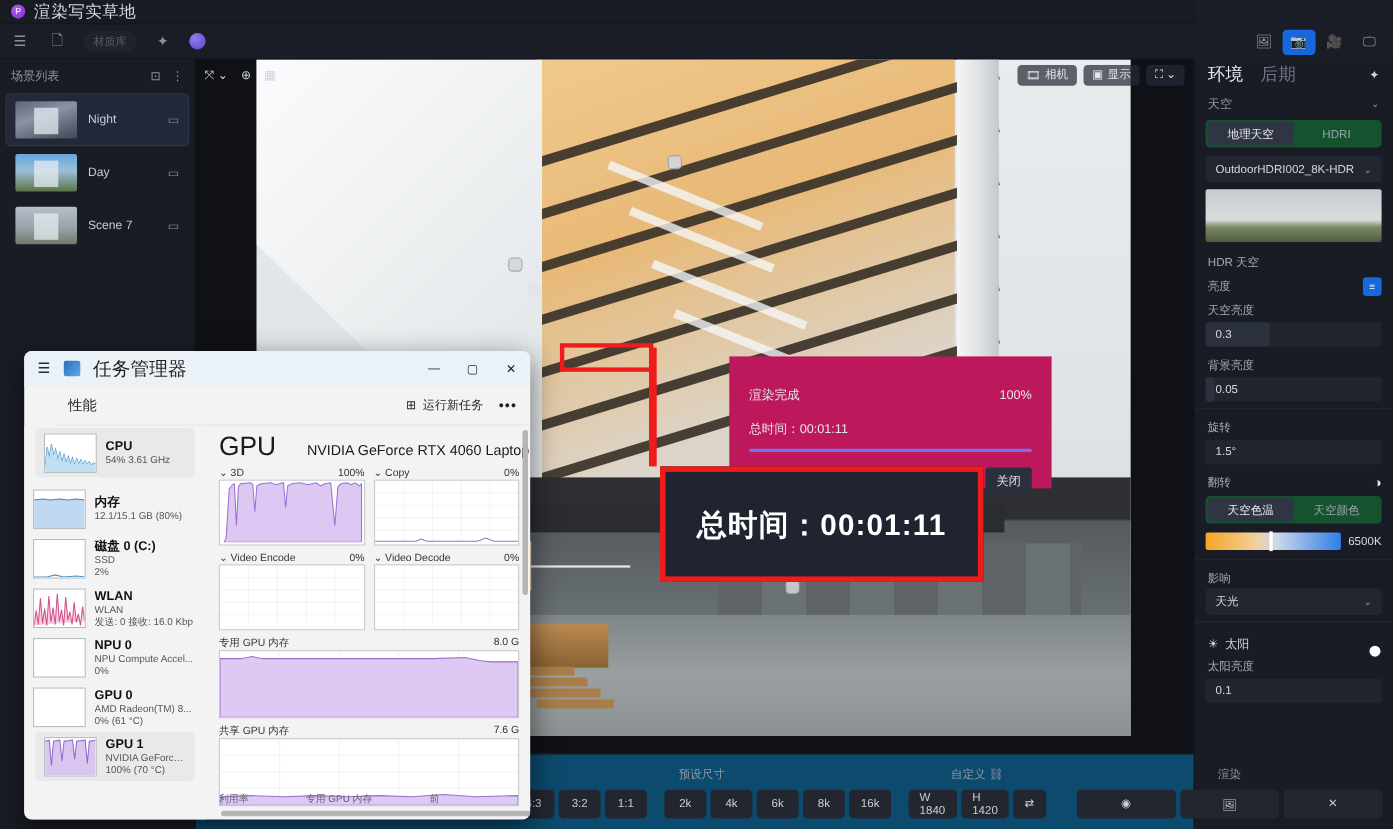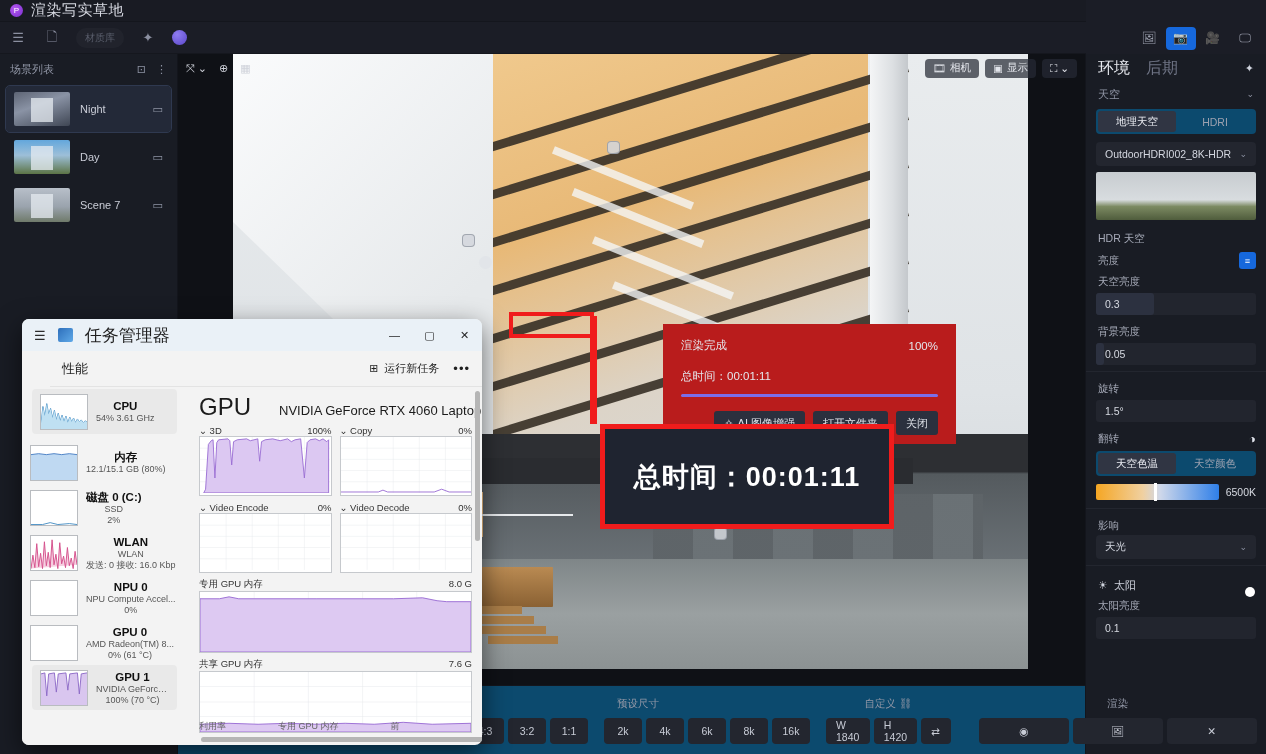--- a/index.html
+++ b/index.html
@@ -135,21 +135,21 @@
     background: repeating-linear-gradient(90deg,#5e6468 0 40px,#6b7276 40px 80px); opacity:.95;}
   .roof { position:absolute; left: 120px; top: 404px; width: 560px; height: 26px; background:#2a2c30; }
   .light-dot { position:absolute; width: 13px; height: 13px; border-radius: 4px;
     background: rgba(210,214,220,.85); border:1px solid rgba(140,146,155,.7); }
   .moon-dot { position:absolute; width: 13px; height: 13px; border-radius: 50%;
     background: rgba(225,228,233,.9); }
 
   
   .render-dialog {
     position: absolute; left: 485px; top: 270px; width: 293px; height: 120px;
-    background: #b91c1c; z-index: 20; padding: 14px 18px;
+    background: #be185d; z-index: 20; padding: 28px 18px;
   }
   .rd-top { display: flex; align-items: center; }
   .rd-title { font-size: 11.5px; color: #e4e6ec; }
   .rd-pct { margin-left: auto; font-size: 11.5px; color: #e4e6ec; }
   .rd-time { margin-top: 16px; font-size: 11.5px; color: #e4e6ec; }
   .rd-bar { margin-top: 10px; height: 3px; background: #7b6ee8; border-radius: 2px; }
   .rd-actions { margin-top: 14px; display: flex; gap: 8px; justify-content: flex-end; }
   .rd-btn { height: 24px; padding: 0 10px; background: #2b303e; border-radius: 3px;
             font-size: 11px; color: #dfe2e9; display: flex; align-items: center; gap: 4px; }
 
@@ -172,21 +172,21 @@
   
   .props { width: 181px; flex: none; background: #191c24; border-left: 1px solid #13151c;
            overflow: hidden; }
   .props-tabs { height: 28px; display: flex; align-items: center; padding: 0 12px; gap: 16px; }
   .ptab { font-size: 16px; color: #6e7384; }
   .ptab.active { color: #e8eaf0; }
   .props-ai { margin-left: auto; color: #cfd3dd; font-size: 11px; }
   .sec-head { height: 24px; display: flex; align-items: center; padding: 0 12px;
               font-size: 11px; color: #8f94a4; }
   .sec-head .chev { margin-left: auto; font-size: 9px; }
-  .seg { display: flex; margin: 3px 10px 8px; background: #0c4a6e; border-radius: 4px; padding: 2px; }
+  .seg { display: flex; margin: 3px 10px 8px; background: #14532d; border-radius: 4px; padding: 2px; }
   .seg div { flex: 1; height: 21px; display: flex; align-items: center; justify-content: center;
              font-size: 10.5px; color: #9ca1b0; border-radius: 3px; }
   .seg div.on { background: #303543; color: #e9ebf1; }
   .sel {
     margin: 0 10px 6px; height: 24px; background: #23262f; border-radius: 4px;
     display: flex; align-items: center; padding: 0 9px; font-size: 10.5px; color: #d3d6df;
   }
   .sel .chev { margin-left: auto; font-size: 9px; color: #8a8fa0; }
   .hdri-preview { margin: 0 10px 8px; height: 48px; border-radius: 2px;
     background: linear-gradient(180deg,#c7ccd0 0%, #d8dcdf 58%, #7c8a62 72%, #4f5c3c 100%); }
@@ -262,21 +262,21 @@
   .tm-more { font-size: 13px; color: #1f1f1f; letter-spacing: 1px; }
   .tm-body { display: flex; height: calc(426px - 68px); }
   .tm-list { width: 165px; flex: none; background: #f3f3f3; padding-top: 2px; overflow: hidden; }
   .tm-item { height: 45px; display: flex; align-items: center; gap: 8px; padding: 0 8px; }
   .tm-item.sel { background: #e9e9e9; }
   .mini {
     width: 48px; height: 36px; border: 1px solid #b9bcc0; background: #fff; flex: none;
     position: relative; overflow: hidden;
   }
   .mini svg { position: absolute; inset: 0; }
-  .tm-txt { overflow: hidden; text-align: center; }
+  .tm-txt { overflow: hidden; }
   .tm-n { font-size: 11.5px; color: #101010; font-weight: bold; line-height: 14px; }
   .tm-s { font-size: 9px; color: #555; line-height: 11px; white-space: nowrap;
           overflow: hidden; text-overflow: ellipsis; max-width: 100px; }
   .tm-main { flex: 1; padding: 6px 10px 0 12px; overflow: hidden; position: relative; }
   .gpu-head { display: flex; align-items: baseline; gap: 28px; }
   .gpu-h1 { font-size: 24px; color: #1b1b1b; }
   .gpu-h2 { font-size: 13px; color: #1b1b1b; white-space: nowrap; }
   .chart-grid { display: grid; grid-template-columns: 1fr 1fr; gap: 6px 8px; margin-top: 4px; }
   .ch-lbl { display: flex; align-items: center; font-size: 9.5px; color: #333; }
   .ch-lbl .pc { margin-left: auto; }

